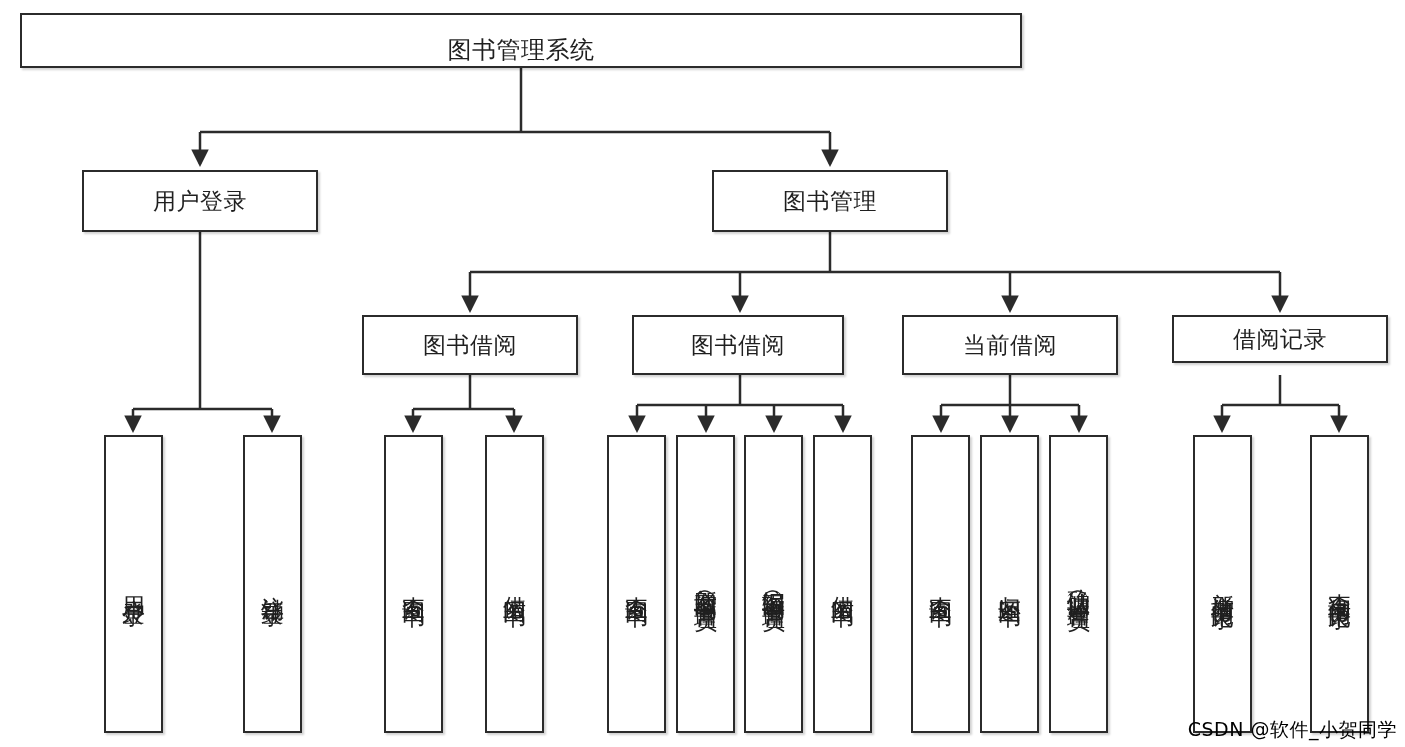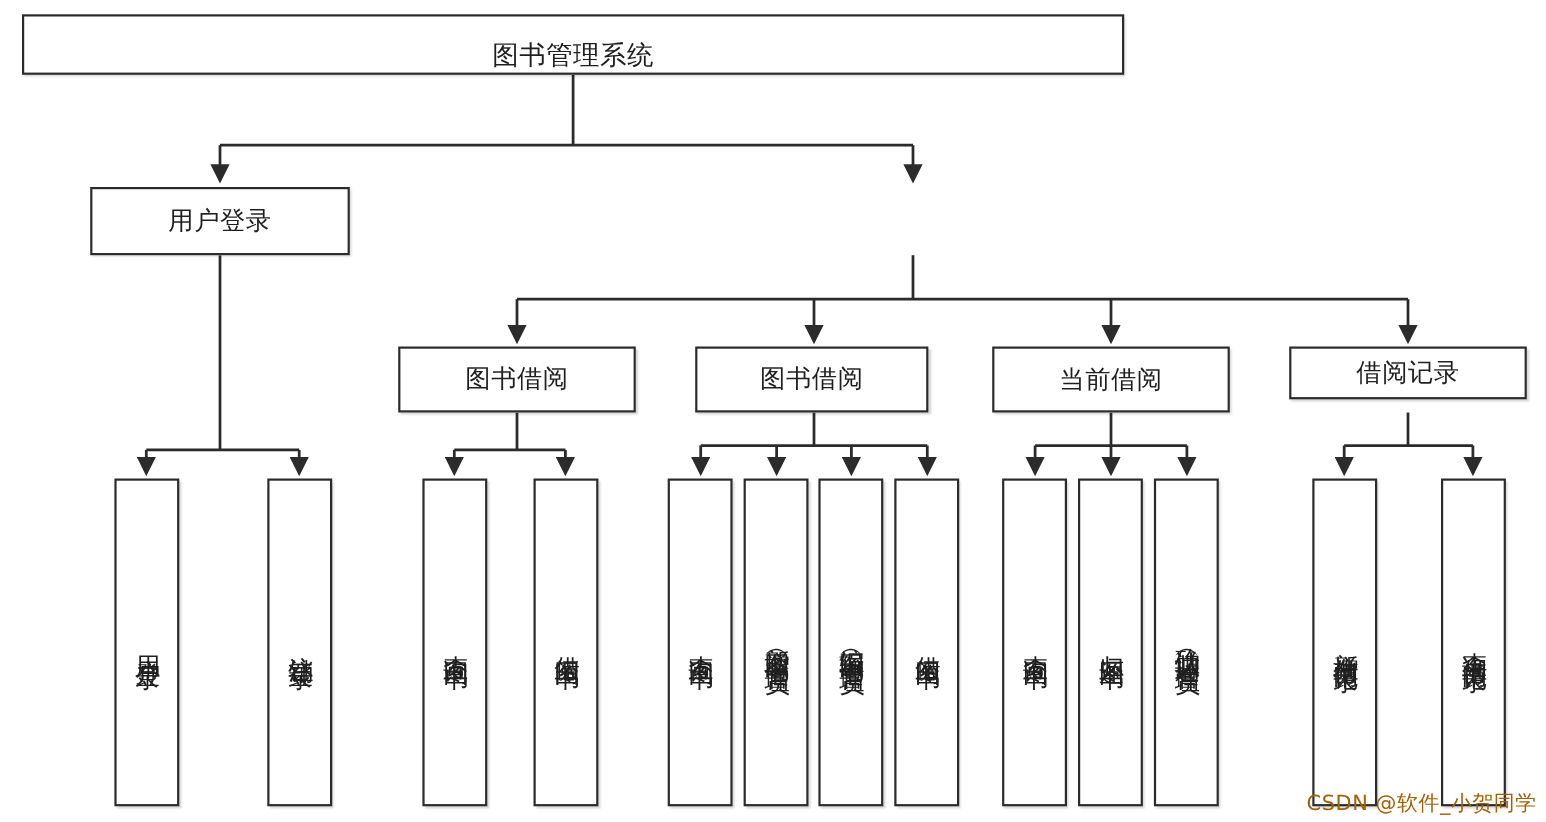--- a/index.html
+++ b/index.html
@@ -63,21 +63,21 @@
     font-size: 23px;
     letter-spacing: 3px;
     line-height: 1.0;
     white-space: nowrap;
   }
   .watermark {
     position: absolute;
     right: 8px;
     bottom: 4px;
     font-size: 19px;
-    color: #a16207;
+    color: #000000;
     letter-spacing: 0.5px;
     z-index: 3;
     white-space: nowrap;
   }
 </style>
 </head>
 <body>
 
 <div id="canvas">
 
@@ -135,20 +135,23 @@
     </g>
   </svg>
 
   <div class="node h root" style="left:20px; top:13px; width:1002px; height:55px;">
     <span class="lbl">图书管理系统</span>
   </div>
 
   <div class="node h" style="left:82px; top:170px; width:236px; height:62px;">
     <span class="lbl">用户登录</span>
   </div>
+  <div class="node h" style="left:712px; top:170px; width:236px; height:62px;">
+    <span class="lbl">图书管理</span>
+  </div>
 
   <div class="node h" style="left:362px; top:315px; width:216px; height:60px;">
     <span class="lbl">图书借阅</span>
   </div>
   <div class="node h" style="left:632px; top:315px; width:212px; height:60px;">
     <span class="lbl">图书借阅</span>
   </div>
   <div class="node h" style="left:902px; top:315px; width:216px; height:60px;font-family:Liberation Serif, serif;">
     <span class="lbl">当前借阅</span>
   </div>

